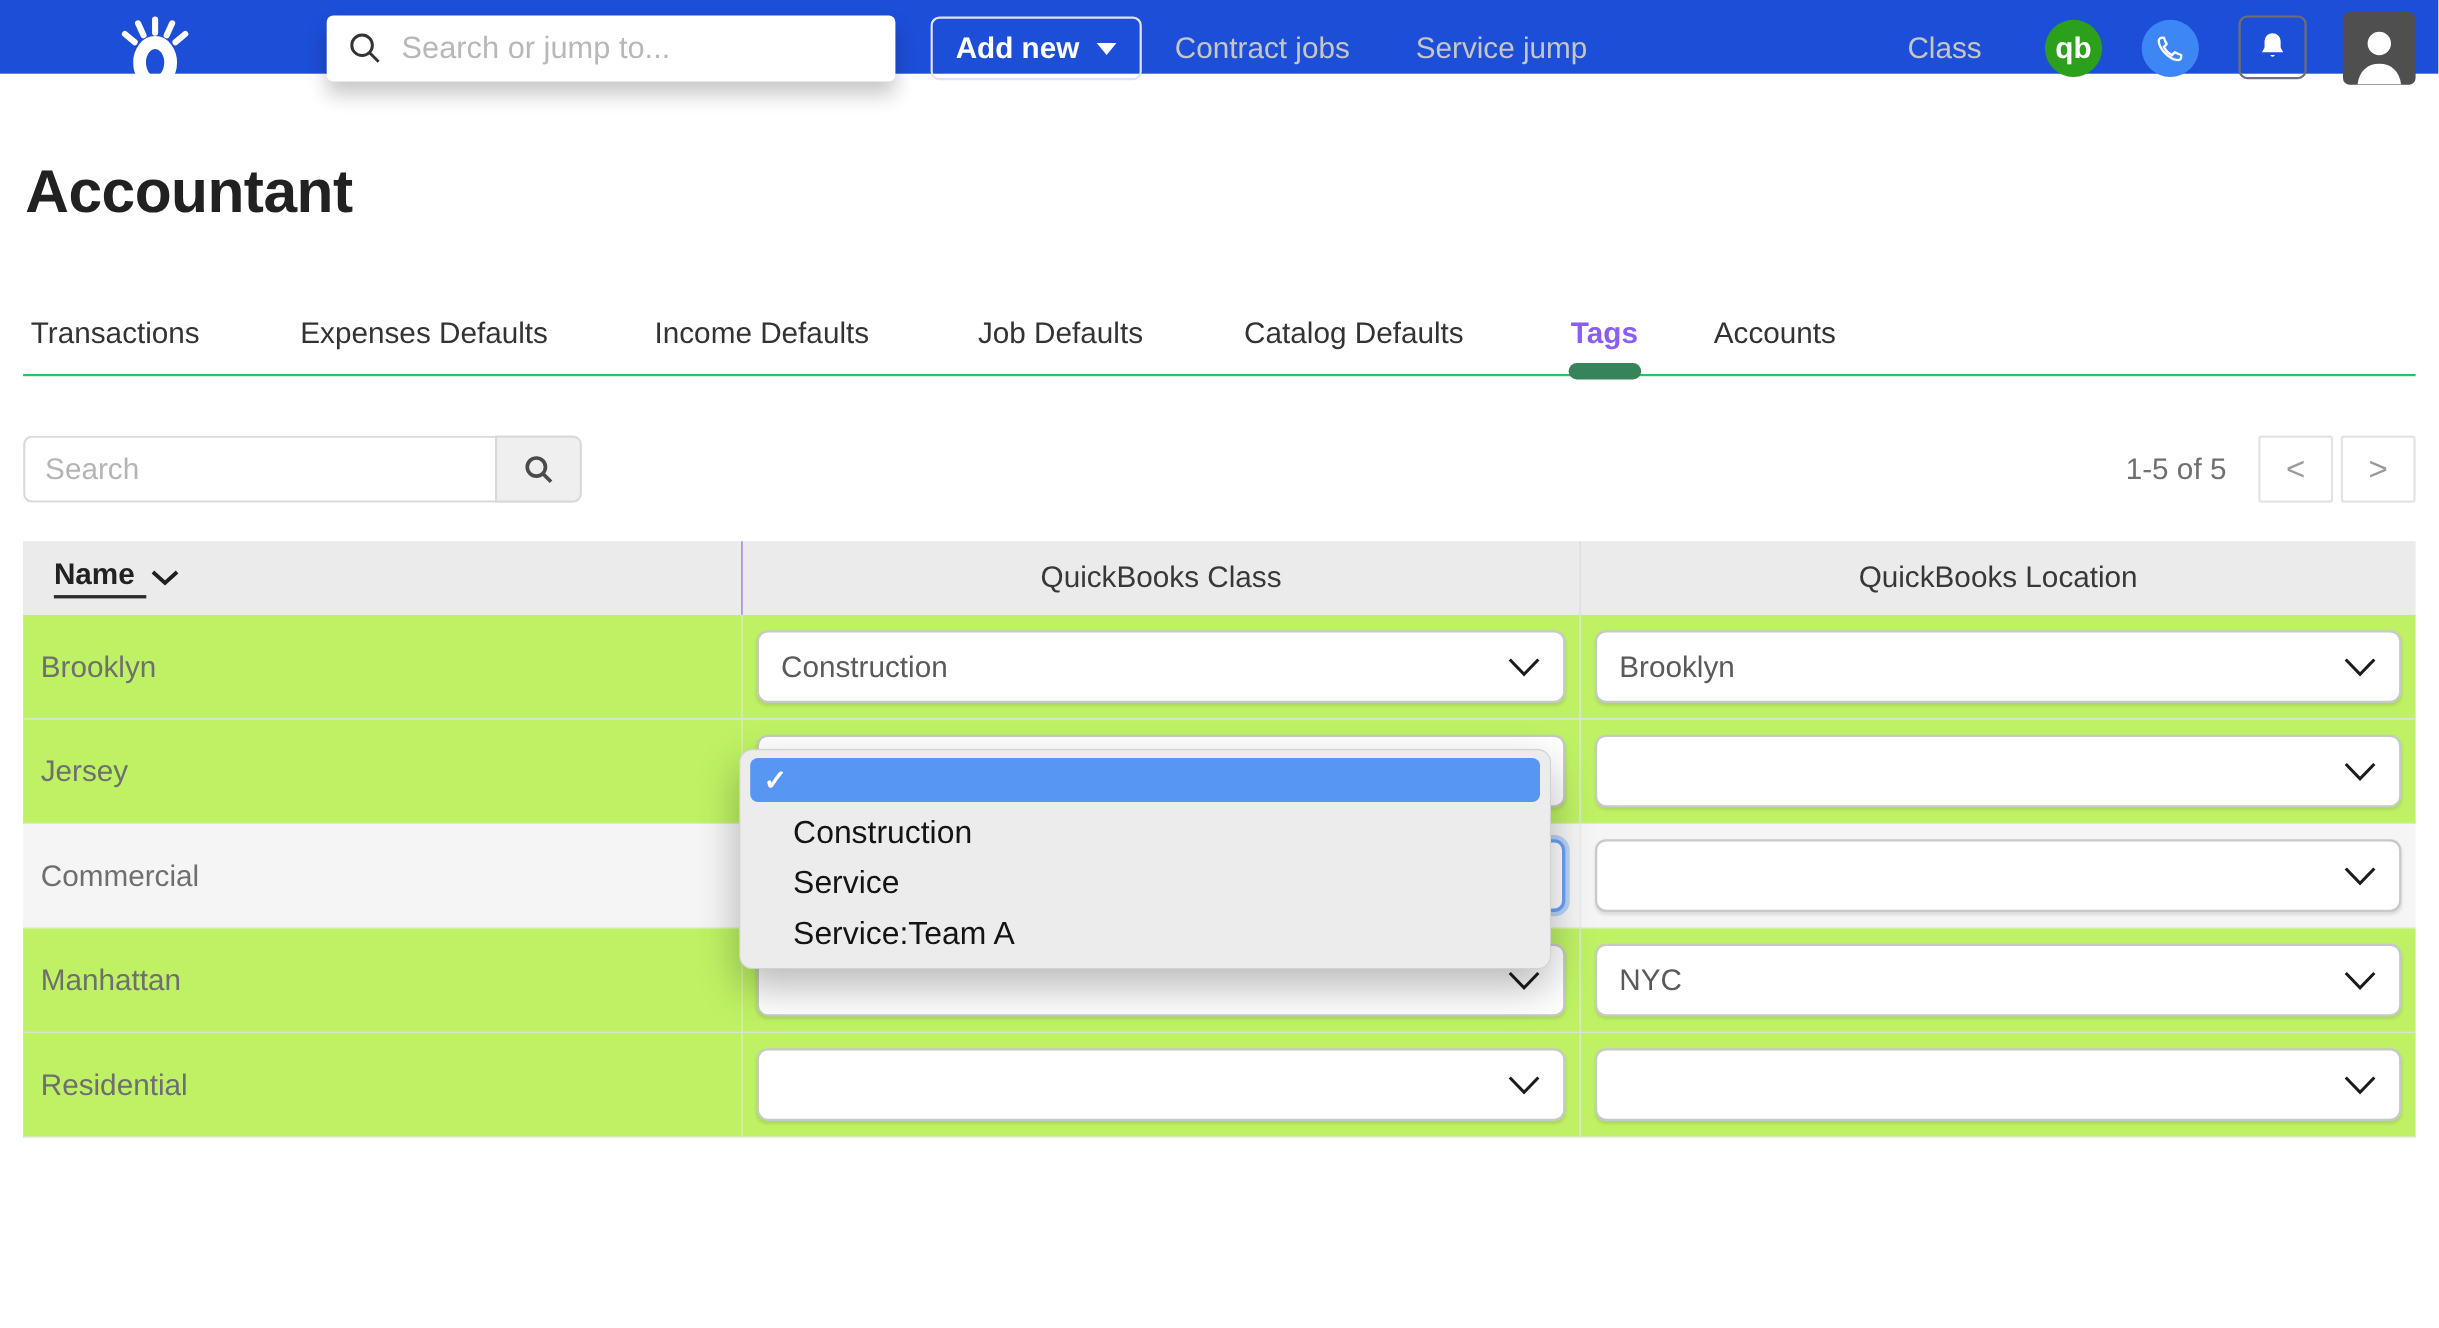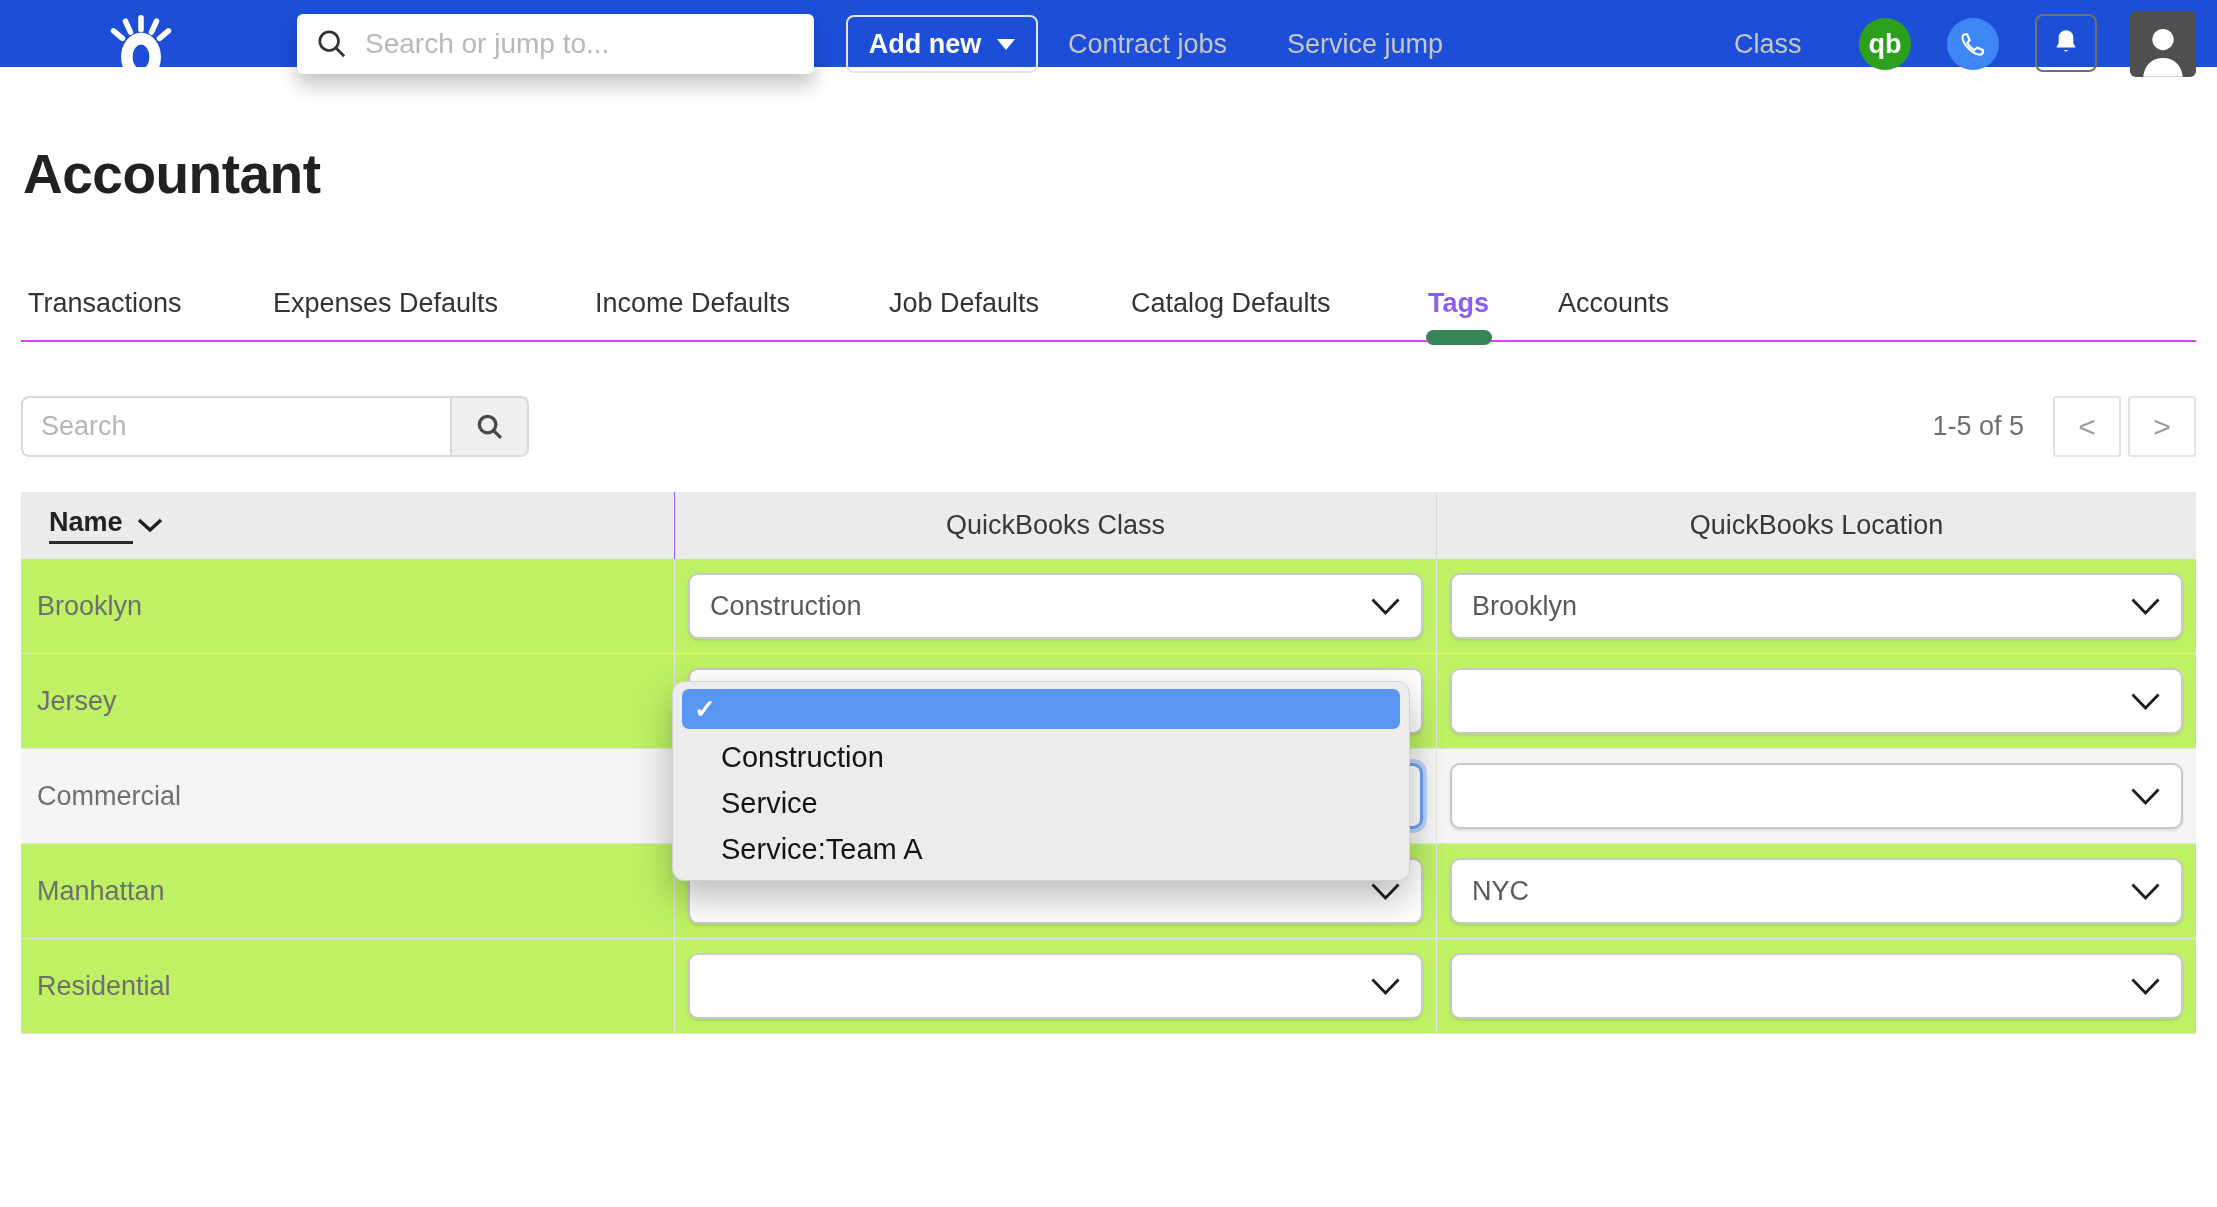--- a/index.html
+++ b/index.html
@@ -32,21 +32,21 @@
   .phone-btn { left: 1947px; background: #3d87f5; }
   .bell-btn { position: absolute; left: 2035px; top: 14px; width: 62px; height: 58px; border: 2px solid #707070;
     border-radius: 8px; background: transparent; display: flex; align-items: center; justify-content: center; cursor: pointer; }
   .avatar { position: absolute; left: 2130px; top: 11px; width: 66px; height: 66px; border-radius: 6px;
     background: #4f4f4f; display: flex; align-items: flex-end; justify-content: center; overflow: hidden; cursor: pointer; }
 
   
   .page-title { position: absolute; left: 23px; top: 142px; font-size: 55px; font-weight: 700; color: #212121; letter-spacing: -0.5px; }
 
   
-  .tabs { position: absolute; left: 21px; top: 288px; width: 2175px; height: 54px; border-bottom: 2px solid #d946ef; }
+  .tabs { position: absolute; left: 21px; top: 288px; width: 2175px; height: 54px; border-bottom: 2px solid #22c55e; }
   .tab { position: absolute; top: 0; font-size: 27px; color: #333; cursor: pointer; white-space: nowrap; }
   .tab.t0 { left: 7px; }  .tab.t1 { left: 252px; } .tab.t2 { left: 574px; } .tab.t3 { left: 868px; }
   .tab.t4 { left: 1110px; } .tab.t5 { left: 1407px; } .tab.t6 { left: 1537px; }
   .tab.active { font-weight: 700; color: #8b5cf6; }
   .tab.active::after { content: ""; position: absolute; left: 50%; transform: translateX(-50%);
     top: 42px; width: 66px; height: 15px; border-radius: 8px; background: #37845b; }
 
   
   .toolbar { position: absolute; left: 21px; top: 396px; width: 2175px; height: 61px; }
   .tbl-search { position: absolute; left: 0; top: 0; display: flex; }

